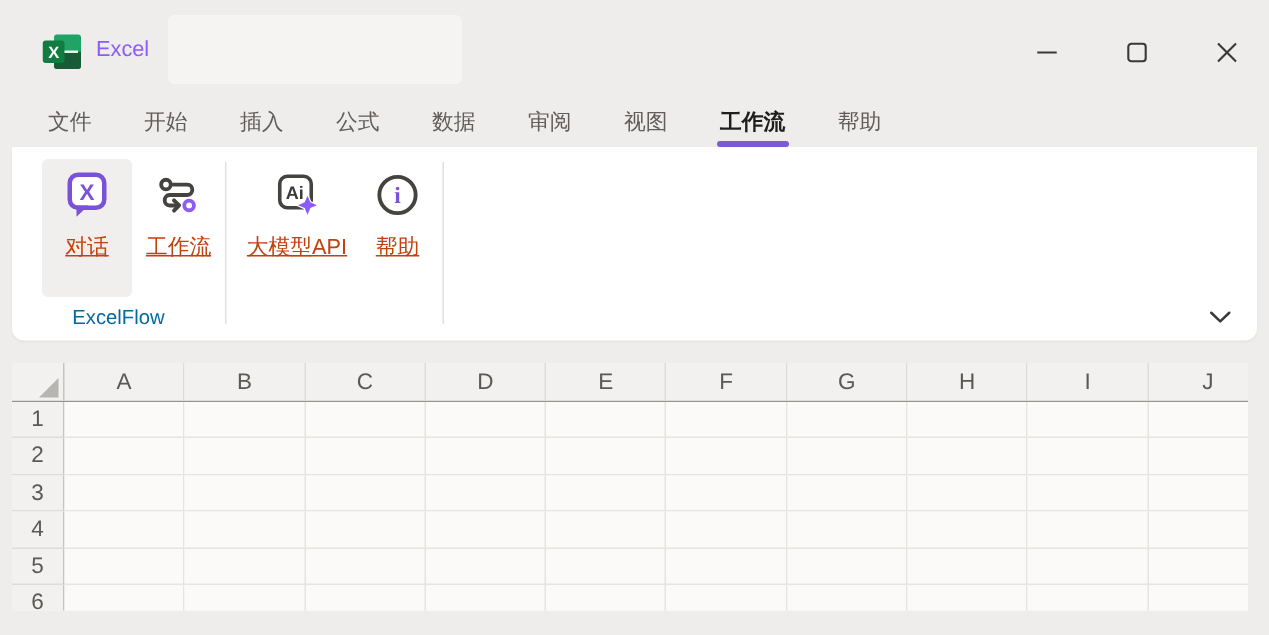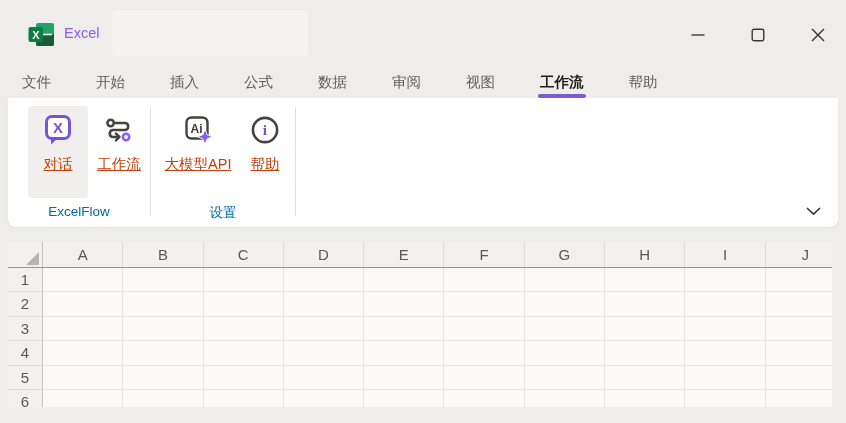--- a/index.html
+++ b/index.html
@@ -17,21 +17,21 @@
     background:rgba(255,255,255,0.42); border-radius:4px; }
   .app-logo { position:absolute; left:28px; top:22px; width:27px; height:25px; }
   .app-title { position:absolute; left:64px; top:0; height:66px; line-height:66px;
     font-size:14.5px; color:#8b5cf6; }
   .win-controls { position:absolute; right:8px; top:15px; display:flex; gap:20px; }
   .win-btn { width:40px; height:40px; display:flex; align-items:center; justify-content:center;
     background:transparent; border:none; cursor:pointer; }
 
   
   .tabs-row { position:absolute; left:0; top:66px; width:846px; height:32px;
-    display:flex; align-items:stretch; gap:45px; padding-left:22px; }
+    display:flex; align-items:stretch; gap:35px; padding-left:32px; }
   .tab { position:relative; font-size:14.5px; color:#605d5b; line-height:32px;
     cursor:pointer; white-space:nowrap; }
   .tab.active { color:#1f1e1d; font-weight:bold; }
   .tab.active::after { content:""; position:absolute; left:-2px; right:-2px; bottom:0;
     height:4px; border-radius:2px; background:#7c5ad6; }
 
   
   .ribbon-card { position:absolute; left:8px; top:98px; width:830px; height:129px;
     background:#ffffff; border-radius:0 0 8px 8px; box-shadow:0 1px 2px rgba(0,0,0,0.05); }
   .rb-button { position:absolute; top:8px; height:92px; border:none; background:transparent;
@@ -158,21 +158,20 @@
         <circle cx="14" cy="14" r="11.3" fill="none" stroke="#454340" stroke-width="2.4"></circle>
         <text x="14" y="19" text-anchor="middle" fill="#7a52d8" font-size="14.5" font-weight="bold" font-family="Liberation Serif, serif">i</text>
       </svg>
     </span>
     <span class="rb-label">帮助</span>
   </button>
 
   <div class="rb-sep" style="left:287px;"></div>
 
   <div class="grp-label" style="left:0; width:142px;">ExcelFlow</div>
-  <div class="grp-label" style="left:143px; width:144px;">设置</div>
 
   <button class="collapse-btn">
     <svg width="15" height="9" viewBox="0 0 15 9" fill="none">
       <path d="M1.5 1.5 L7.5 7.2 L13.5 1.5" stroke="#3b3a38" stroke-width="1.7" stroke-linecap="round" stroke-linejoin="round"></path>
     </svg>
   </button>
 </div>
 
 <div class="grid">
   <div class="header-band">

